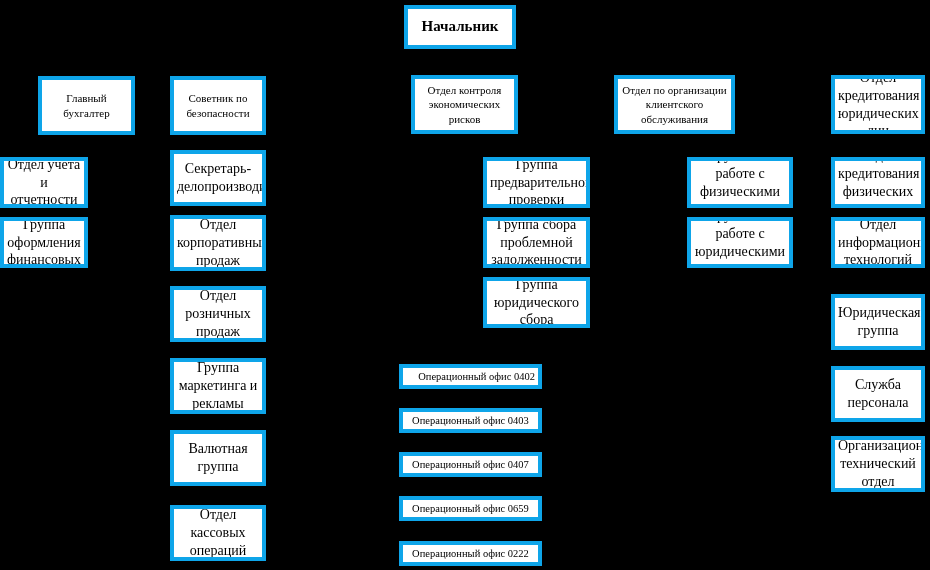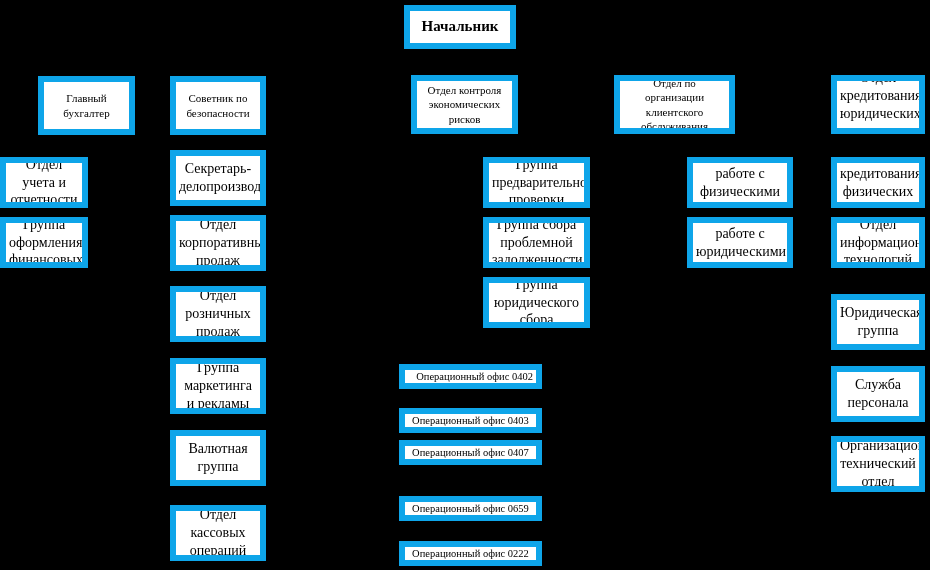--- a/index.html
+++ b/index.html
@@ -13,21 +13,21 @@
     height: 570px;
     background: #000000;
     overflow: hidden;
     font-family: "Liberation Serif", "DejaVu Serif", serif;
   }
   .node {
     position: absolute;
     box-sizing: border-box;
     background: #ffffff;
     color: #000000;
-    border: 6px solid #0ea5e9;
+    border: 4px solid #0ea5e9;
     display: flex;
     align-items: center;
     justify-content: center;
     text-align: center;
     overflow: hidden;
     line-height: 1.28;
     padding: 2px 3px;
   }
   .node span {
     display: block;
@@ -120,21 +120,21 @@
   <div class="node t-sub" style="left:831px; top:436px; width:94px; height:56px;">
     <span>Организационно-технический отдел</span>
   </div>
 
   <div class="node t-office" style="left:399px; top:364px; width:143px; height:25px;text-align:right;">
     <span>Операционный офис 0402</span>
   </div>
   <div class="node t-office" style="left:399px; top:408px; width:143px; height:25px;">
     <span>Операционный офис 0403</span>
   </div>
-  <div class="node t-office" style="left:399px; top:440px; width:143px; height:25px;align-items:center;">
+  <div class="node t-office" style="left:399px; top:452px; width:143px; height:25px;align-items:center;">
     <span>Операционный офис 0407</span>
   </div>
   <div class="node t-office" style="left:399px; top:496px; width:143px; height:25px;">
     <span>Операционный офис 0659</span>
   </div>
   <div class="node t-office" style="left:399px; top:541px; width:143px; height:25px;">
     <span>Операционный офис 0222</span>
   </div>
 
 </div>

